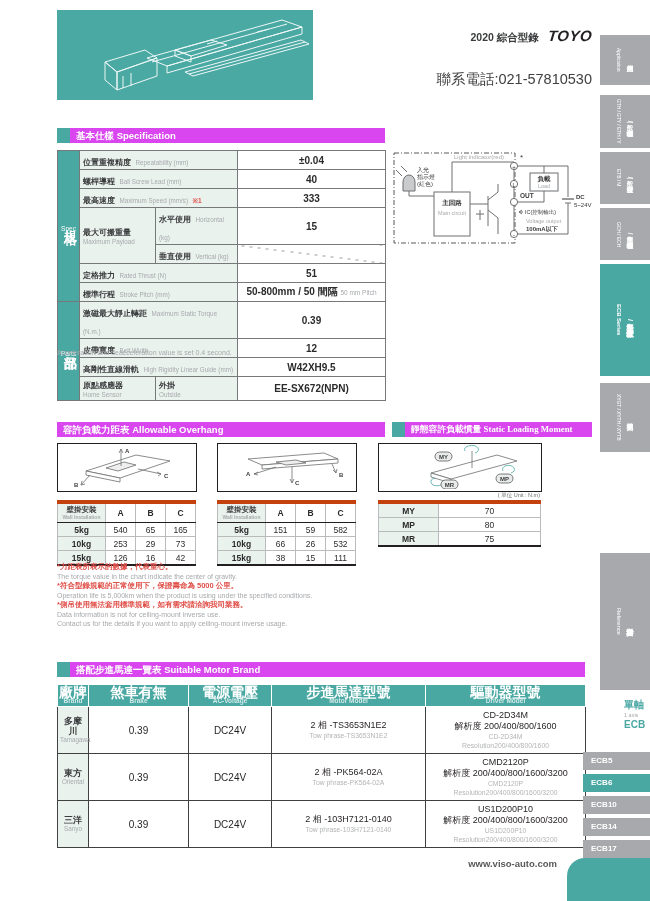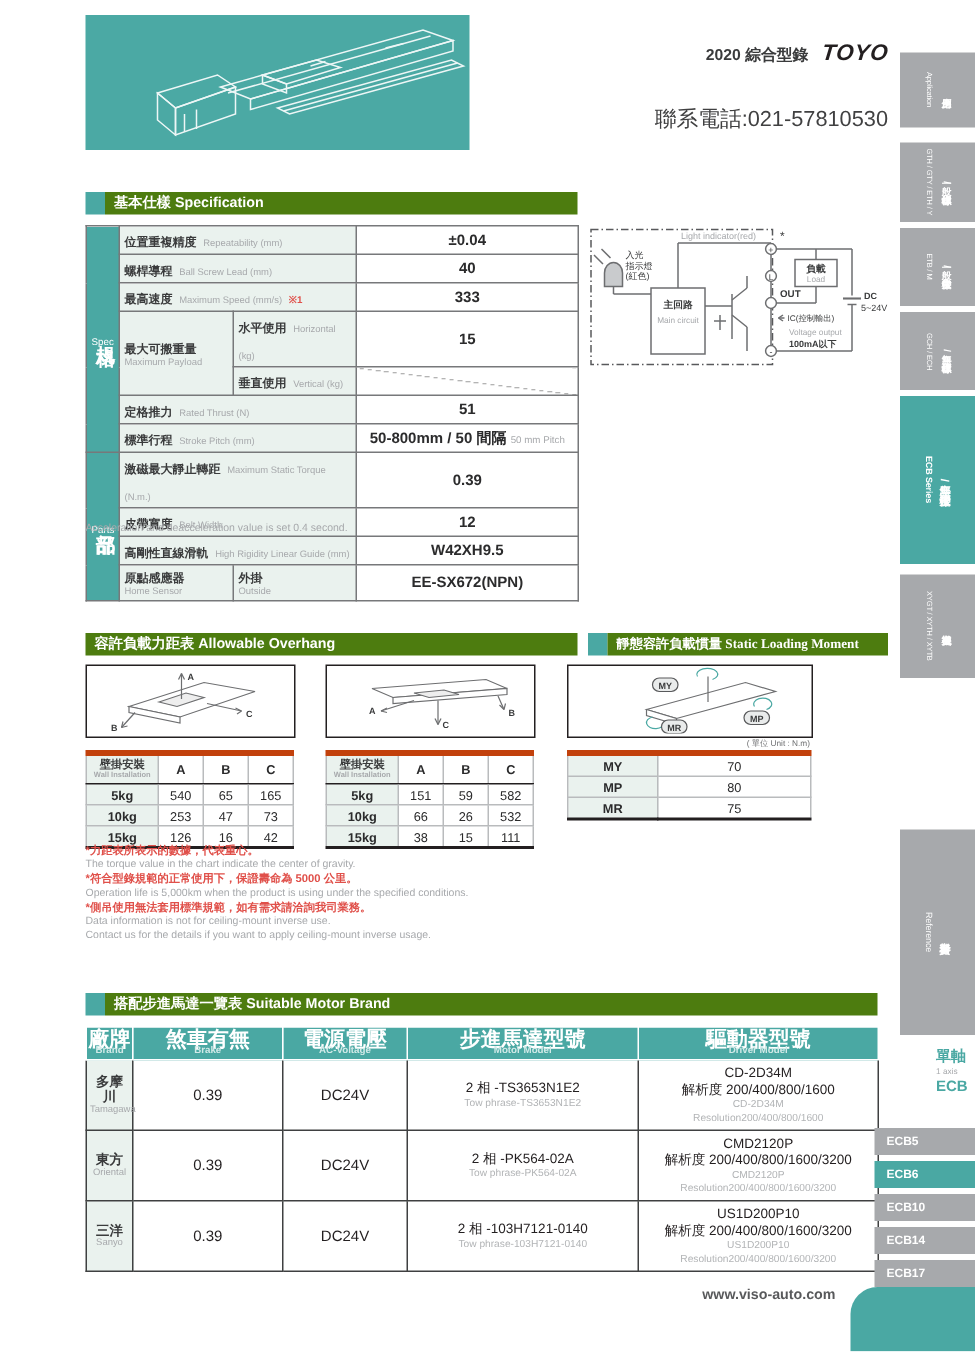--- a/index.html
+++ b/index.html
@@ -15,21 +15,21 @@
 
   
   .vtab{position:absolute;left:600px;width:50px;background:#A7A9AC;display:flex;justify-content:center;align-items:center;gap:3px;overflow:hidden;}
   .vtab.active{background:#4AA8A3;}
   .ven{writing-mode:vertical-rl;font-size:5px;color:#fff;letter-spacing:-.1px;}
   .vzh{writing-mode:vertical-rl;font-size:6.5px;font-weight:bold;color:#fff;}
 
   
   .sec{position:absolute;height:15px;display:flex;}
   .sec .sq{width:13px;background:#4AA8A3;}
-  .sec .bar{flex:1;background:#4d7c0f;color:#fff;font-size:9.5px;font-weight:bold;line-height:15px;padding-left:6px;white-space:nowrap;}
+  .sec .bar{flex:1;background:#d946ef;color:#fff;font-size:9.5px;font-weight:bold;line-height:15px;padding-left:6px;white-space:nowrap;}
 
   
   .spec-wrap{position:absolute;left:57px;top:150px;}
   table.spec{border-collapse:collapse;table-layout:fixed;width:328px;border:1.2px solid #231f20;}
   table.spec td{border:1px solid #77787a;padding:0 3px;overflow:hidden;}
   td.band{background:#4AA8A3;color:#fff;text-align:center;padding:0;}
   .band-zh{writing-mode:vertical-rl;font-size:13px;font-weight:bold;letter-spacing:2px;margin:0 auto;}
   .band-en{font-size:6.5px;margin-top:1px;}
   td.lab{background:#EAF2EE;}
   .lzh{font-size:8px;font-weight:bold;color:#3a3b3c;}
@@ -360,21 +360,21 @@
       </tr>
       <tr>
             <td class="mint load">5kg</td>
             <td class="num">540</td>
             <td class="num">65</td>
             <td class="num">165</td>
           </tr>
       <tr>
             <td class="mint load">10kg</td>
             <td class="num">253</td>
-            <td class="num">47</td>
+            <td class="num">29</td>
             <td class="num">73</td>
           </tr>
       <tr>
             <td class="mint load">15kg</td>
             <td class="num">126</td>
             <td class="num">16</td>
             <td class="num">42</td>
           </tr>
     </tbody>
       </table>

